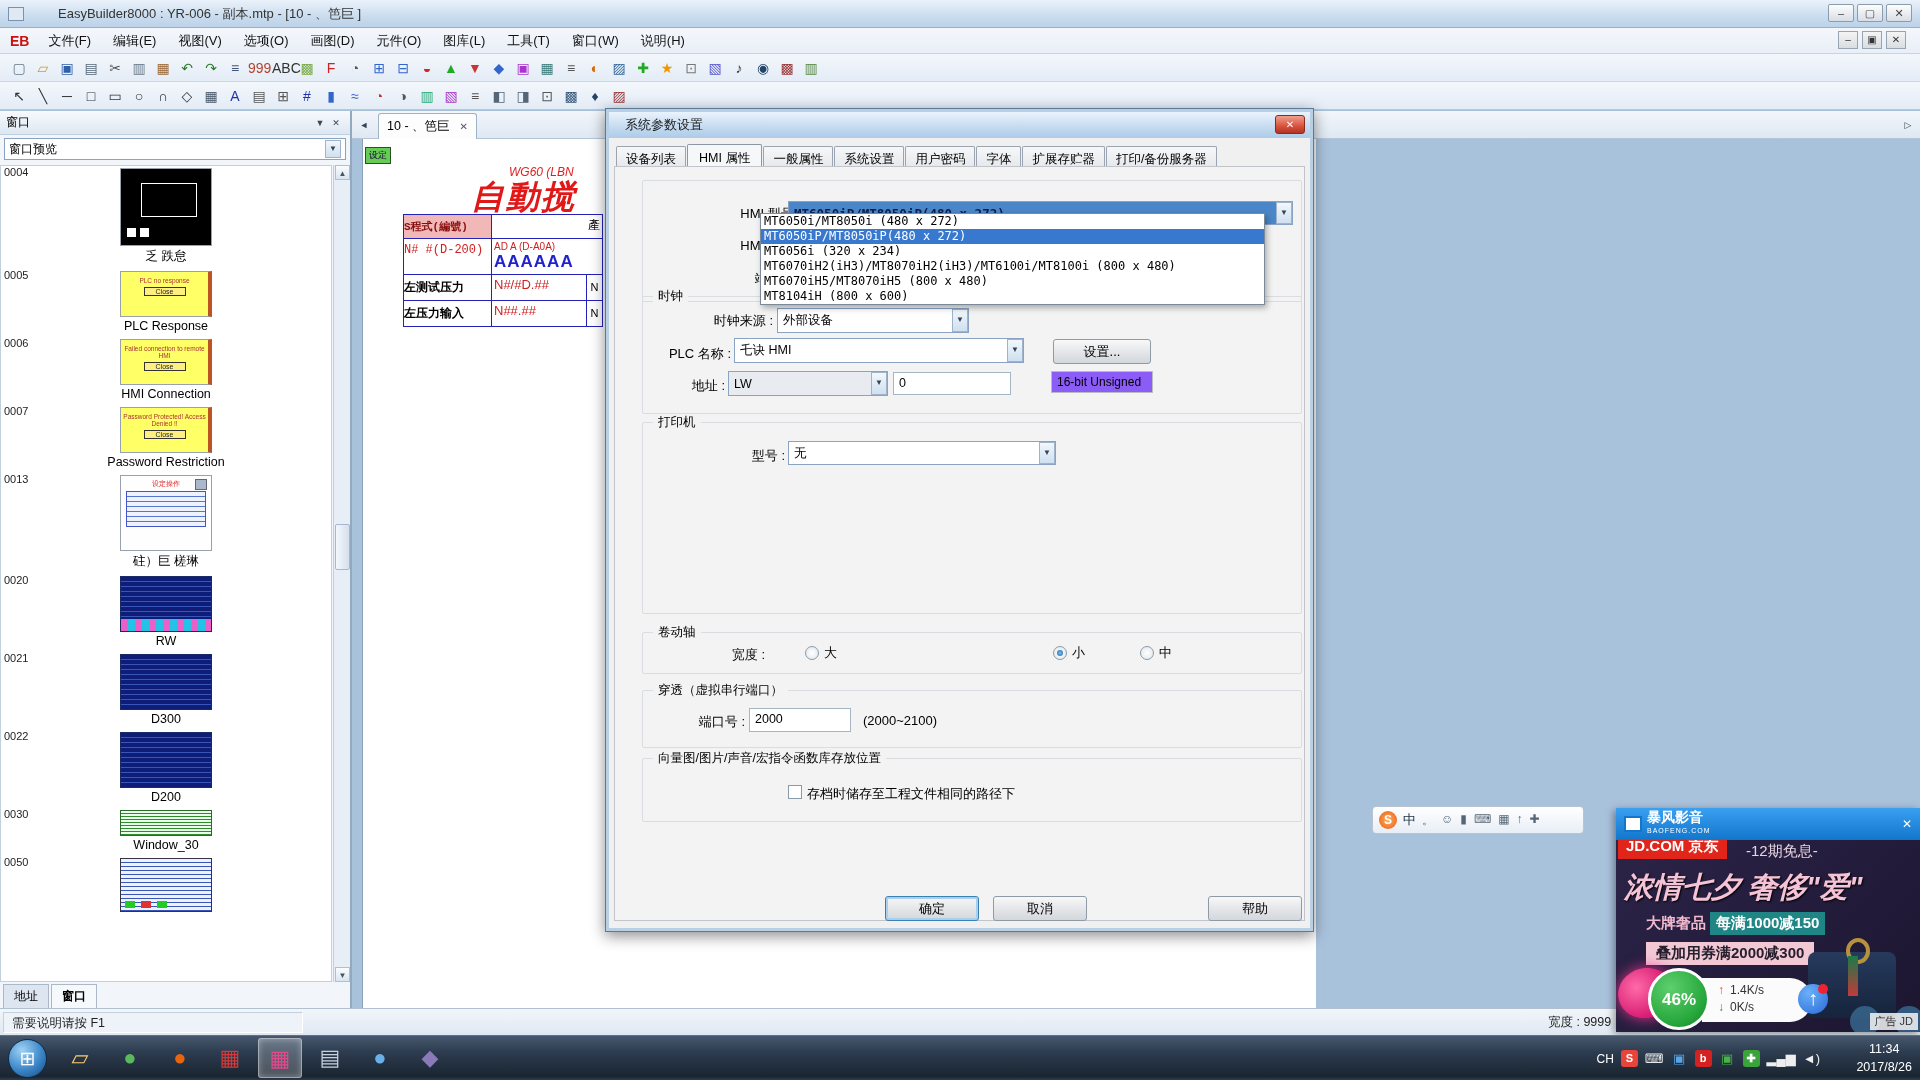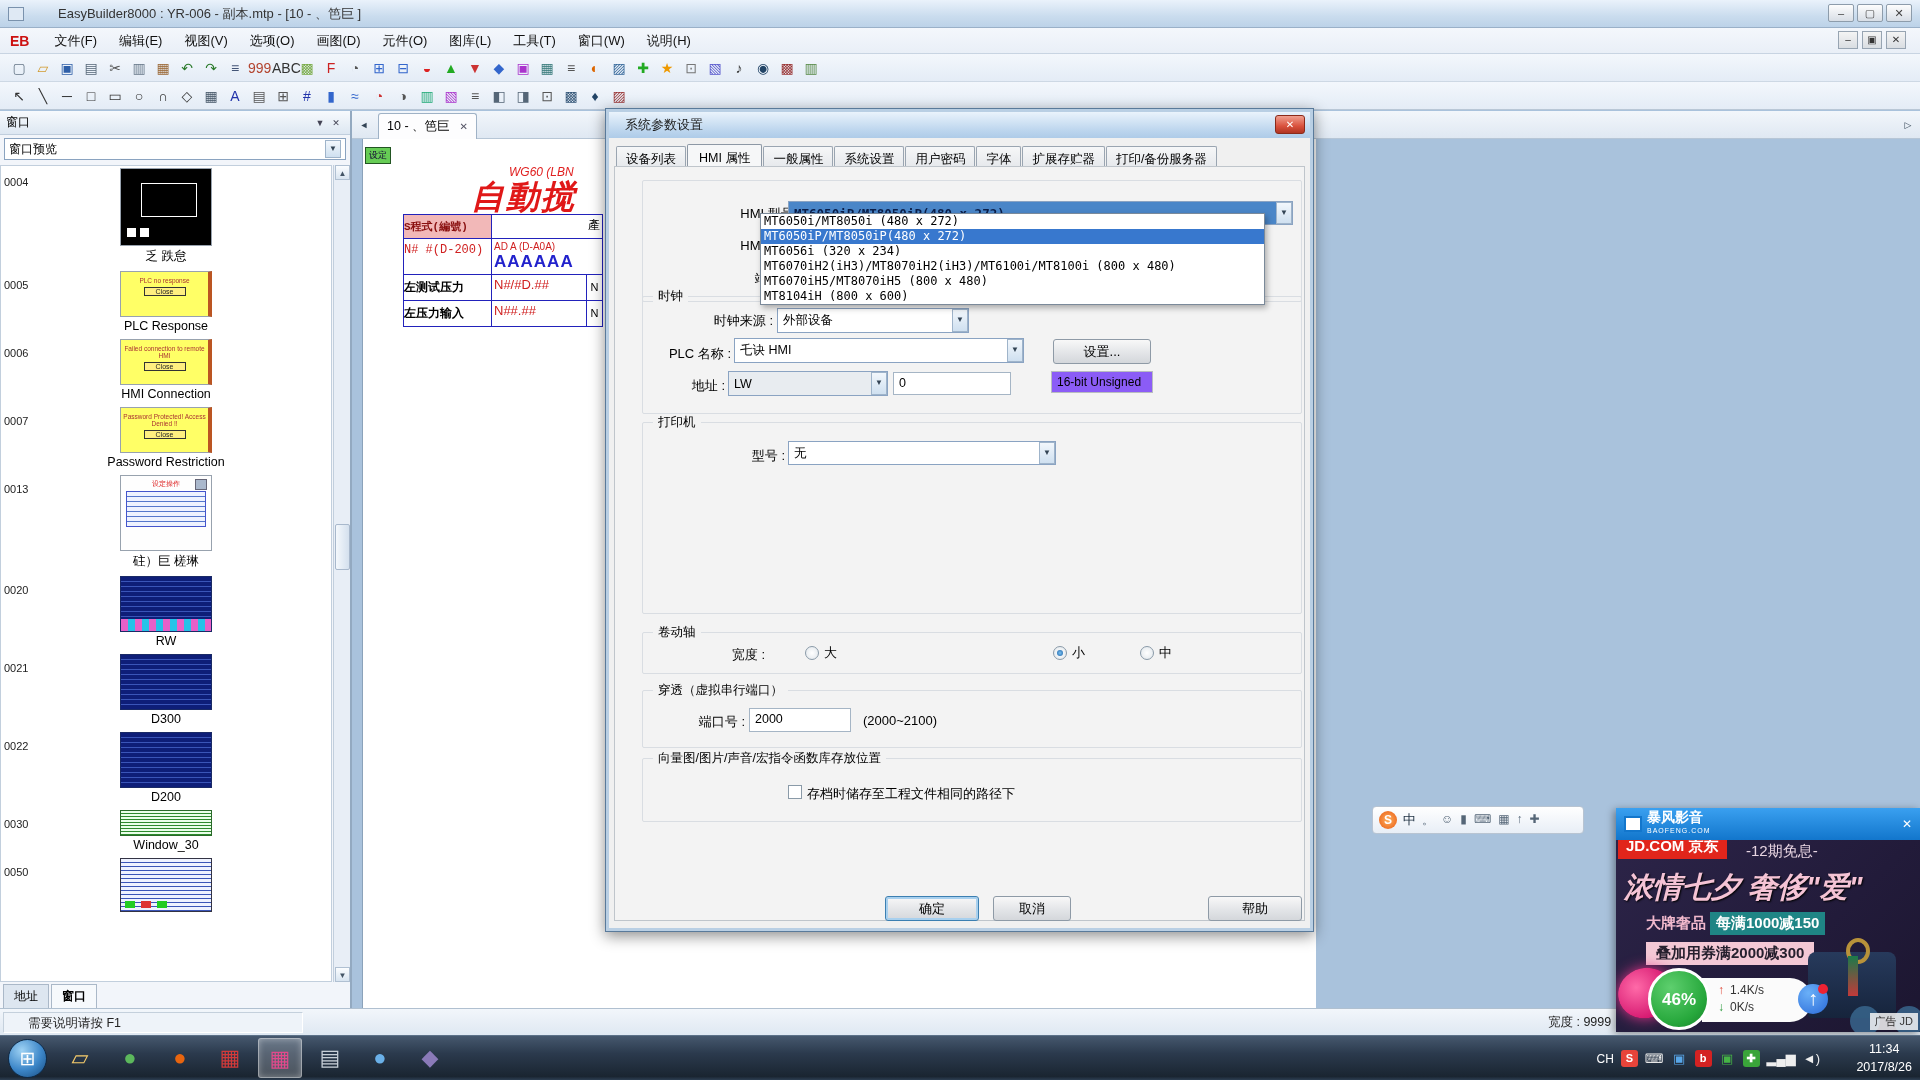--- a/index.html
+++ b/index.html
@@ -13,21 +13,21 @@
     display:flex; align-items:center; padding-left:8px;gap:28px; }
   .titleicon { width:16px; height:14px; background:#dfe9f4; border:1px solid #7a92ad; margin-right:6px; }
   .titletext { color:#333; font-size:13px; }
   .winctrls { position:absolute; right:8px; top:4px; display:flex; gap:3px; }
   .winbtn { width:26px; height:18px; background:linear-gradient(#fdfdfd,#d8dee6); border:1px solid #8d9cab;
     font-size:11px; text-align:center; line-height:16px; color:#444; border-radius:2px; }
 
   
   .menubar { position:absolute; left:0; top:28px; width:1920px; height:26px; background:linear-gradient(#f4f7fc,#e9eff7);
     display:flex; align-items:center; border-bottom:1px solid #c8d4e2; }
-  .eblogo { color:#cc1111; font-weight:bold; font-size:14px; margin:0 14px 0 10px; }
+  .eblogo { color:#cc1111; font-weight:bold; font-size:14px; margin:0 8px 0 10px; }
   .menuitem { padding:3px 11px; color:#111; }
   .mdictrls { position:absolute; right:14px; top:3px; display:flex; gap:4px; }
   .mdibtn { width:20px; height:18px; background:linear-gradient(#f4f4f4,#d9dde2); border:1px solid #97a4b2;
     font-size:10px; text-align:center; line-height:16px; color:#333; }
 
   
   .toolbar { position:absolute; left:0; width:1920px; background:linear-gradient(#f3f7fc,#e4ecf6);
     display:flex; align-items:center; gap:2px; padding-left:8px; }
   .tb1 { top:54px; height:28px; border-bottom:1px solid #cdd8e4; }
   .tb2 { top:82px; height:28px; border-bottom:1px solid #b9c7d6; }
@@ -39,21 +39,21 @@
     display:flex; align-items:center; padding:0 6px; font-size:12px; }
   .sb-head .sp { flex:1; }
   .sb-hbtn { width:16px; height:14px; font-size:9px; line-height:13px; text-align:center; color:#445; border:1px solid transparent; }
   .sb-combo { margin:3px 4px; height:22px; background:#fff; border:1px solid #8aa3c0; display:flex; align-items:center;
     padding:0 4px; font-size:12px; }
   .sb-combo .sp { flex:1; }
   .combo-arr { width:16px; height:18px; background:linear-gradient(#f2f7fc,#cfe0f0); border:1px solid #9fb4ca;
     font-size:8px; text-align:center; line-height:16px; color:#345; }
   .sb-list { position:absolute; left:0; top:54px; right:18px; bottom:26px; overflow:hidden; background:#fff; border:1px solid #c2cfdd; }
   .sb-item { position:relative; padding:2px 6px 4px 6px; }
-  .sb-item .num { position:absolute; left:3px; top:10px; font-size:11px; color:#222; }
+  .sb-item .num { position:absolute; left:3px; top:0; font-size:11px; color:#222; }
   .sb-item[data-variant="sel"] { background:#2e8ae8; }
   .sb-item[data-variant="sel"] .lbl { color:#fff; }
   .lbl { text-align:center; font-size:12.5px; padding-top:2px; color:#000; }
   .thumb { width:92px; margin:0 auto; position:relative; border:1px solid #98a2ae; background:#fff; }
   .thumb-ttl { font-size:7px; color:#d22; text-align:center; line-height:9px; }
   .thumb-line { font-size:6.5px; color:#a33; text-align:center; padding-top:5px; line-height:7px; }
   .thumb-btn { display:block; margin:3px auto 0; width:42px; border:1px solid #333; font-size:7px; text-align:center; background:#ffef80; color:#222; }
   .thumb-ttl:empty,.thumb-line:empty,.thumb-btn:empty { display:none; }
   .thumb[data-thumb="black"] { height:78px; background:#000; }
   .thumb[data-thumb="black"]::before { content:""; position:absolute; left:20px; top:14px; width:54px; height:32px; border:1px solid #fff; }
@@ -186,21 +186,21 @@
   .ad-up { color:#e04a3a; font-weight:bold; } .ad-dn { color:#2a9a3a; font-weight:bold; }
   .ad-plus { position:absolute; left:182px; top:144px; width:30px; height:30px; border-radius:50%;
     background:radial-gradient(circle at 35% 30%,#6ab0f8,#2a6ad8); color:#fff; font-size:20px; text-align:center; line-height:28px; z-index:4; }
   .ad-plus::after { content:""; position:absolute; right:0; top:0; width:10px; height:10px; background:#e23; border-radius:50%; }
   .ad-tag { position:absolute; right:2px; bottom:2px; background:rgba(245,245,245,.85); color:#333; font-size:11px; padding:1px 5px; }
 
   
   .statusbar { position:absolute; left:0; bottom:45px; width:1920px; height:27px; background:linear-gradient(#f2f6fb,#dfe8f2);
     border-top:1px solid #b0c0d0; display:flex; align-items:center; font-size:12.5px; color:#222; }
   .st-cell { border:1px solid #c4d0dc; border-right-color:#fff; border-bottom-color:#fff; background:#eef3f9;
-    padding:2px 24px; margin-left:3px; height:21px; }
+    padding:2px 8px; margin-left:3px; height:21px; }
   .st-left { width:300px; }
   .st-width { position:absolute; left:1548px; }
 
   
   .taskbar { position:absolute; left:0; bottom:0; width:1920px; height:45px;
     background:linear-gradient(#46586e,#2b3a4d 40%,#1a2531 92%,#2d3e52); border-top:1px solid #5c7188; z-index:50; }
   .orb { position:absolute; left:8px; top:3px; width:39px; height:39px; border-radius:50%;
     background:radial-gradient(circle at 35% 28%,#9ed2f4,#3c86c8 55%,#174a7e); border:1px solid #0e2a48;
     color:#fff; font-size:19px; text-align:center; line-height:37px; }
   .apps { position:absolute; left:58px; top:2px; display:flex; gap:6px; }
@@ -558,21 +558,21 @@
           <div class="dropopt">MT6050i/MT8050i (480 x 272)</div>
           <div class="dropopt" data-variant="hl">MT6050iP/MT8050iP(480 x 272)</div>
           <div class="dropopt">MT6056i (320 x 234)</div>
           <div class="dropopt">MT6070iH2(iH3)/MT8070iH2(iH3)/MT6100i/MT8100i (800 x 480)</div>
           <div class="dropopt">MT6070iH5/MT8070iH5 (800 x 480)</div>
           <div class="dropopt">MT8104iH (800 x 600)</div>
         </div>
     </div>
 
     <span class="btn btn-sm" style="left:279px; top:787px; width:94px;" data-variant="default">确定</span>
-    <span class="btn btn-sm" style="left:387px; top:787px; width:78px;">取消</span>
+    <span class="btn btn-sm" style="left:387px; top:787px; width:94px;">取消</span>
     <span class="btn btn-sm" style="left:602px; top:787px; width:94px;">帮助</span>
   </div>
 
   <div class="sogou">
     <span class="sg-logo">S</span>
     <span class="sg-lang" able="true">中</span>
     <span style="display:flex; gap:7px;">
         <span class="sg-i">。</span>
         <span class="sg-i">☺</span>
         <span class="sg-i">▮</span>

